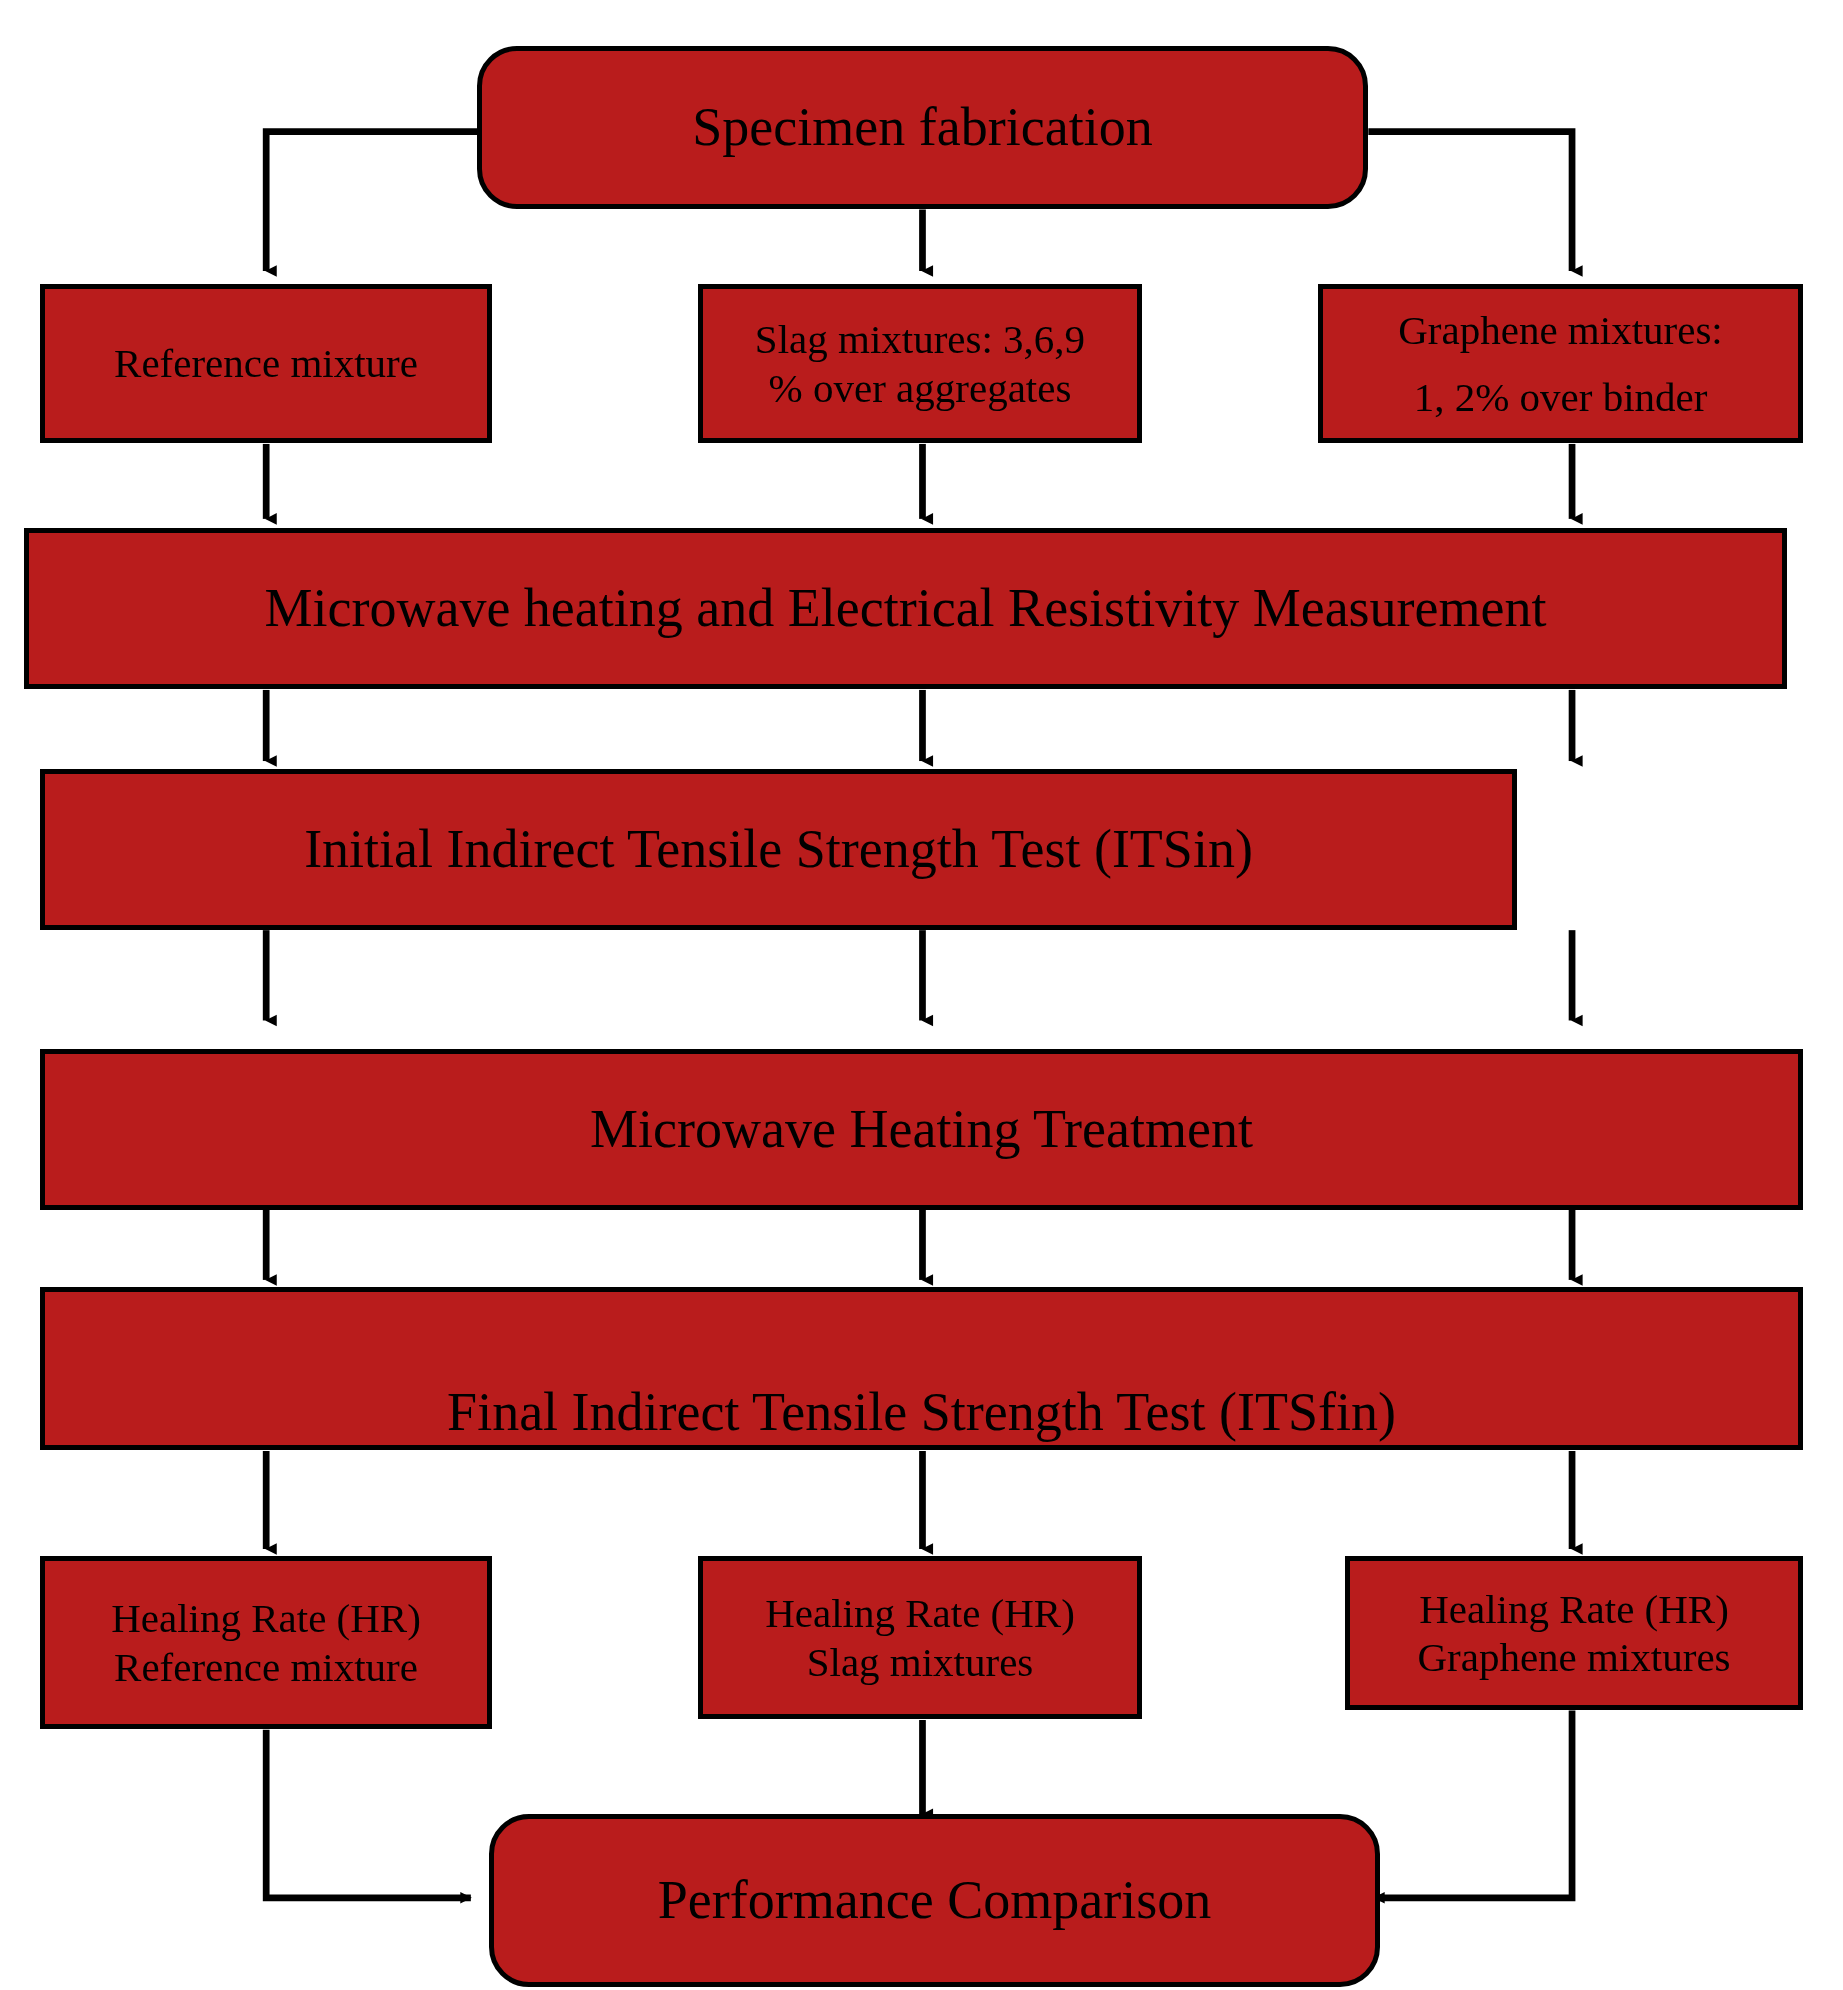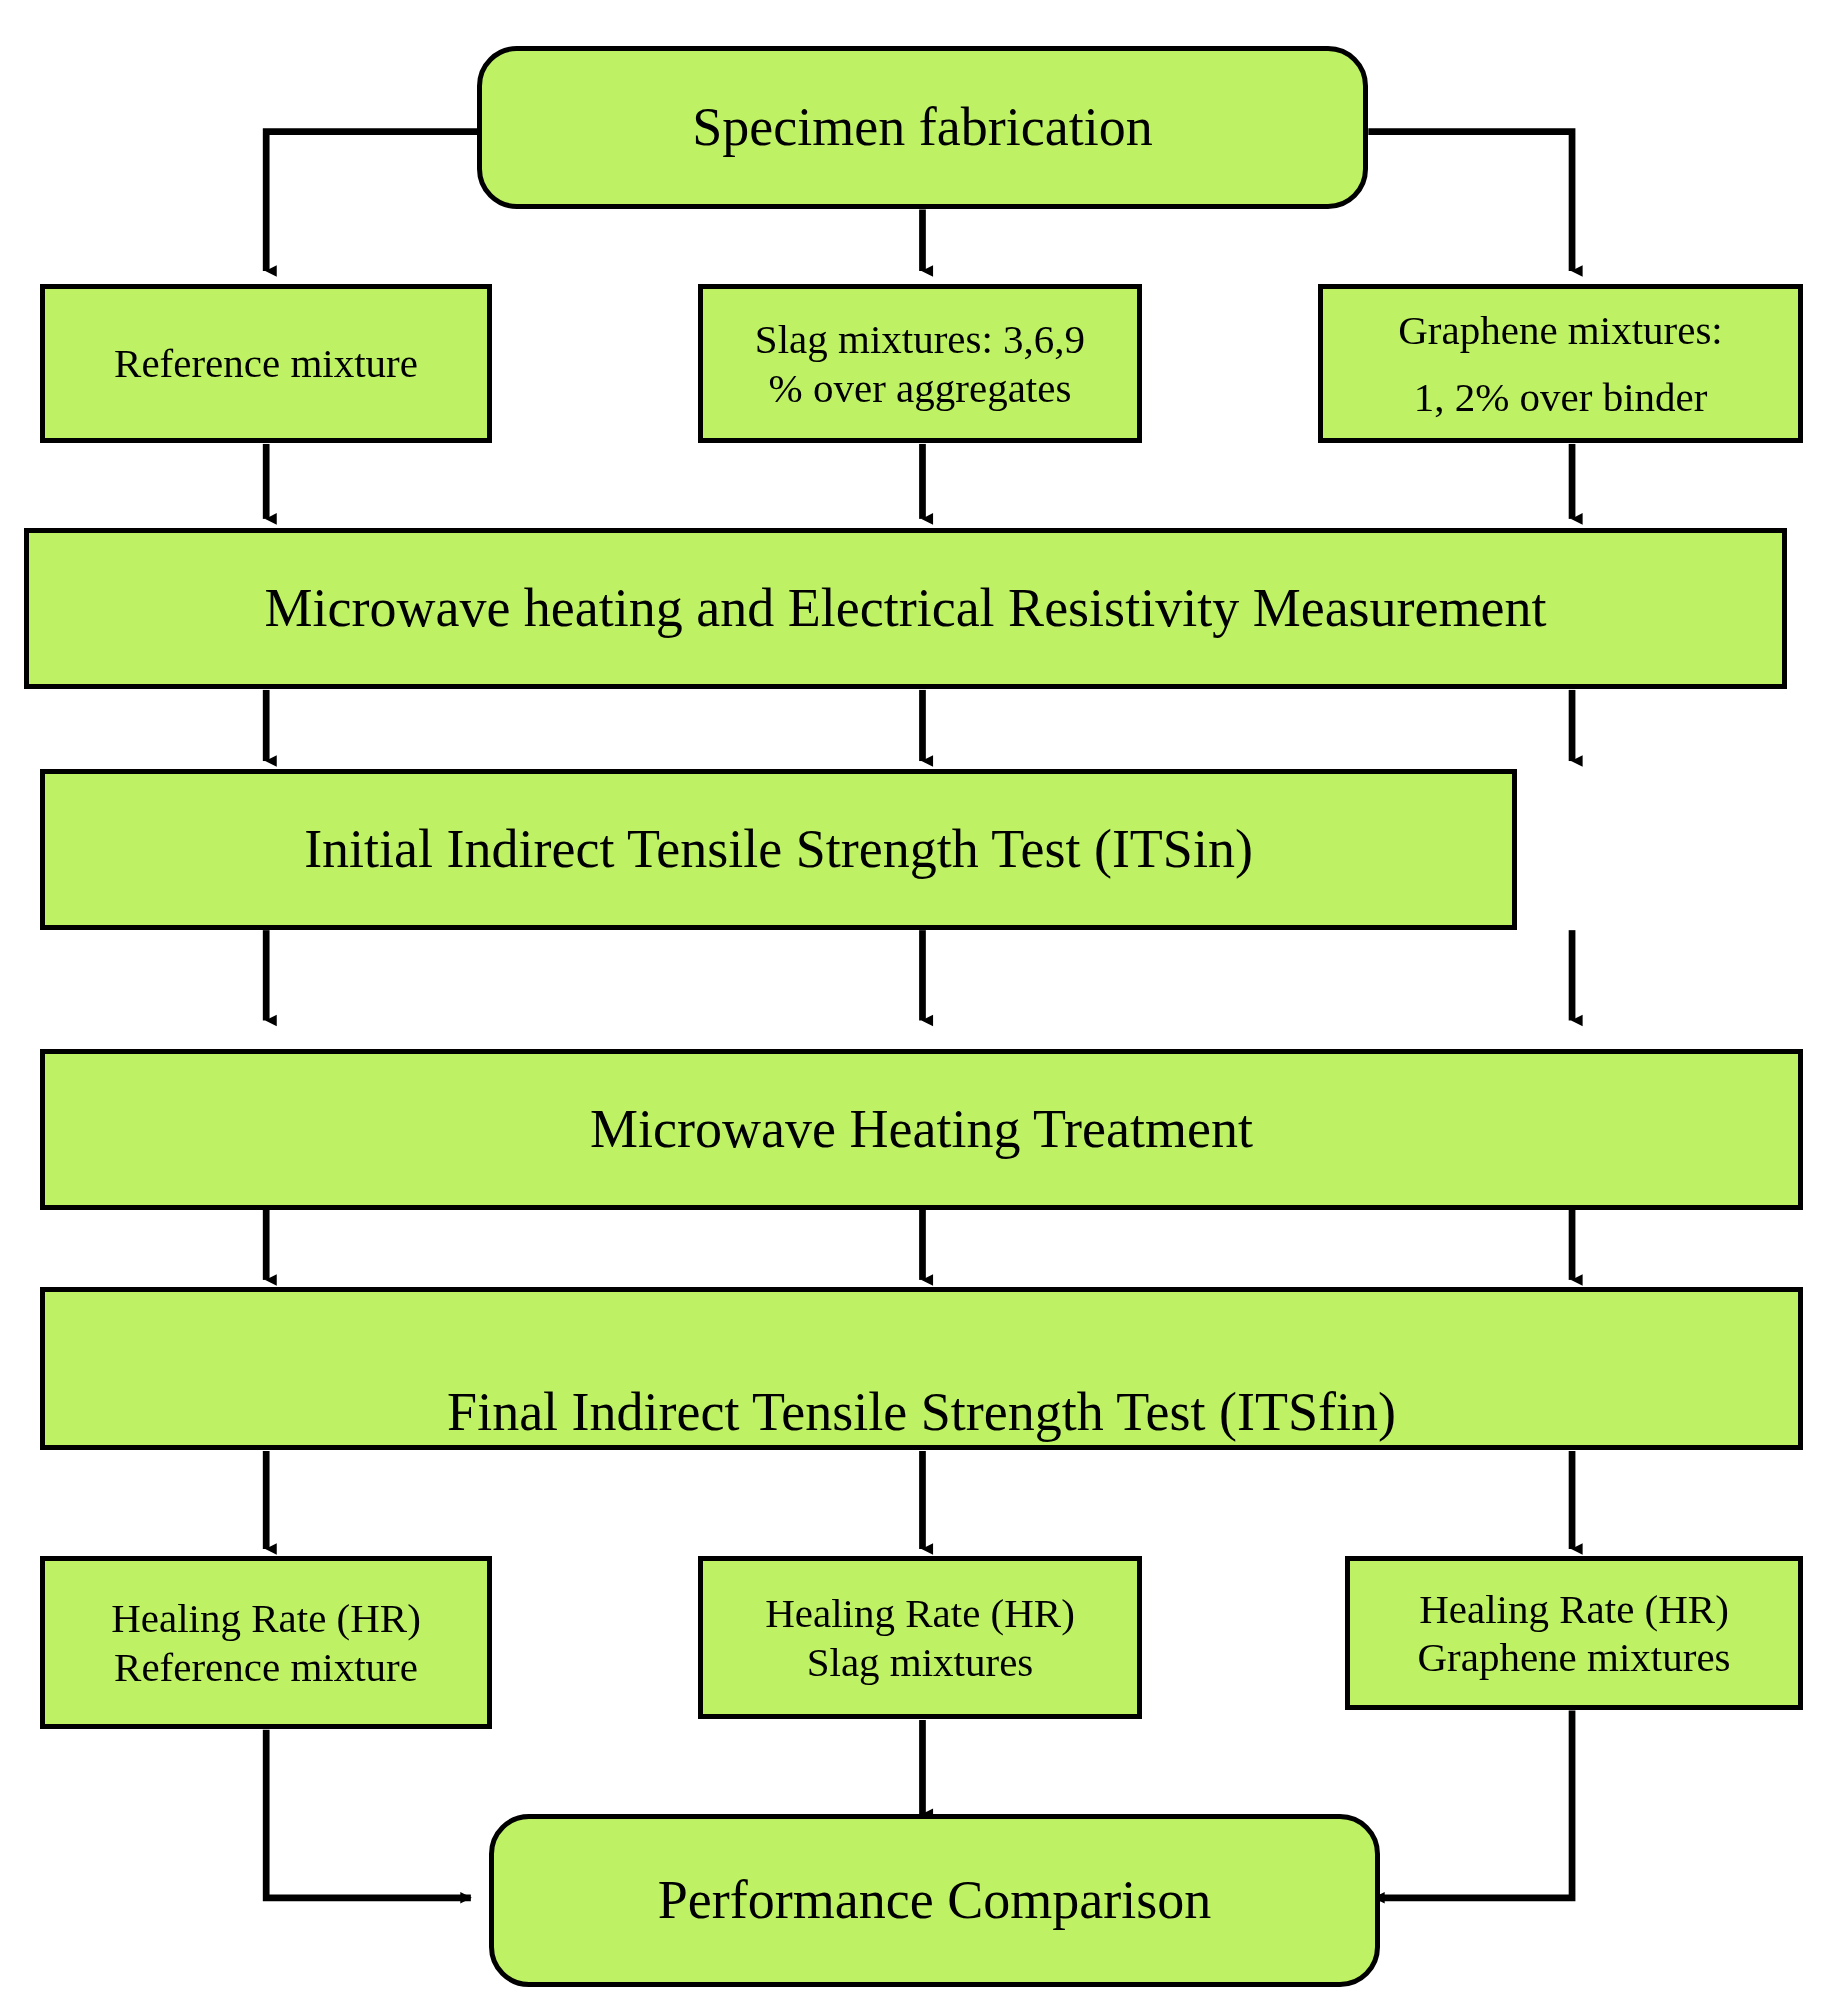--- a/index.html
+++ b/index.html
@@ -21,21 +21,21 @@
   #flow-svg {
     position: absolute;
     left: 0;
     top: 0;
     width: 1844px;
     height: 1991px;
   }
   .node {
     position: absolute;
     box-sizing: border-box;
-    background: #bef264;
+    background: #b91c1c;
     border: 5.8px solid #000000;
     display: flex;
     flex-direction: column;
     align-items: center;
     justify-content: center;
     text-align: center;
     z-index: 5;
   }
   .node.rounded {
     border-radius: 40px;

